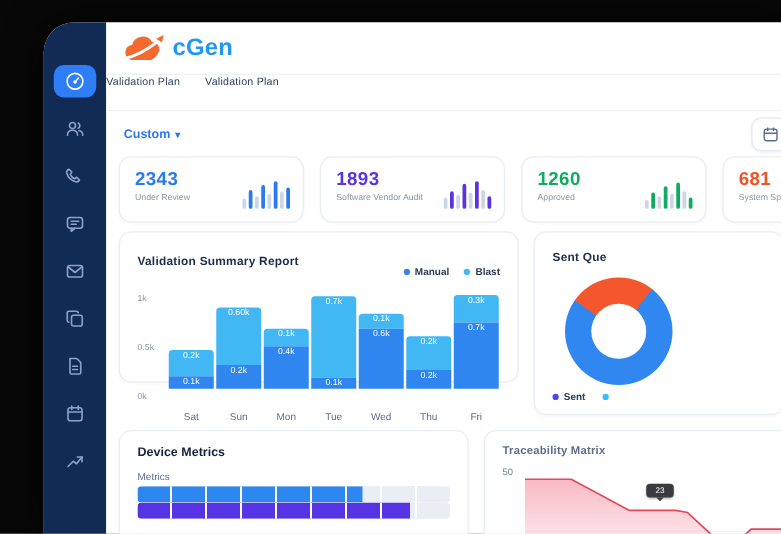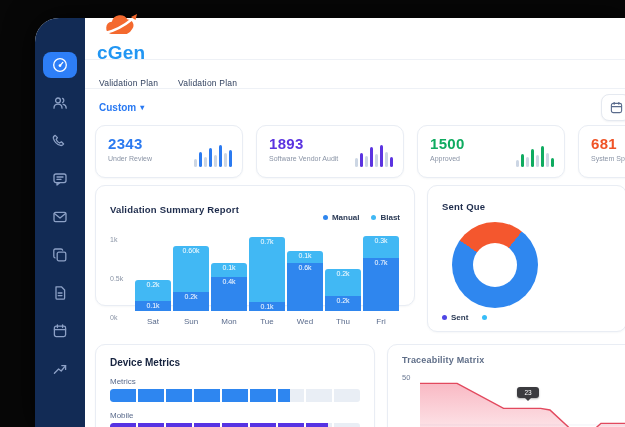--- a/index.html
+++ b/index.html
@@ -23,23 +23,23 @@
     padding-top:34px; display:flex; flex-direction:column; align-items:center; gap:12px;
     flex:none;
   }
   .nav-item { width:34px; height:26px; display:flex; align-items:center; justify-content:center; border-radius:8px; cursor:pointer; }
   .nav-item.active { background:#2d7ef7; }
   .nav-item svg { stroke:#8da1c6; fill:none; stroke-width:1.3; stroke-linecap:round; stroke-linejoin:round; }
   .nav-item.active svg { stroke:#fff; }
   
   .main { flex:1; min-width:0; display:flex; flex-direction:column; background:#fff; }
   .logo-row { height:42px; display:flex; align-items:center; padding-left:12px; border-bottom:1px solid #eef1f6; flex:none; }
-  .logo { display:flex; align-items:center; gap:5px;flex-direction:column; }
+  .logo { display:flex; align-items:center; gap:5px; }
   .logo-text { font-size:19px; font-weight:bold; color:#2196f3; letter-spacing:.2px; }
-  .tabs-row { height:29px; display:flex; align-items:flex-end; gap:20px; padding-left:14px; border-bottom:1px solid #eef1f6; flex:none; }
+  .tabs-row { height:29px; display:flex; align-items:flex-start; gap:20px; border-bottom:1px solid #eef1f6; flex:none; }
   .tab { font-size:8.5px; color:#31415f; letter-spacing:.2px; cursor:pointer; }
   .toolbar-row { height:36px; display:flex; align-items:center; padding-left:14px; flex:none; }
   .range-picker { font-size:10px; font-weight:bold; color:#2979f2; display:flex; align-items:center; gap:4px; cursor:pointer; }
   .chevron { font-size:8px; color:#2979f2; }
   .calendar-btn {
     margin-left:auto; margin-right:-6px; width:30px; height:27px;
     border:1px solid #e5e9f0; border-radius:8px; background:#fff;
     display:flex; align-items:center; justify-content:center; cursor:pointer;
     box-shadow:0 1px 2px rgba(20,40,80,.06);
   }
@@ -66,21 +66,21 @@
   .dot { width:5px; height:5px; border-radius:50%; display:inline-block; }
   .vs-chart { display:flex; margin-top:14px; }
   .y-axis { width:24px; height:86px; display:flex; flex-direction:column; justify-content:space-between; font-size:7px; color:#8a94a6; }
   .y-axis span { height:8px; line-height:8px; }
   .bars-area { flex:1; display:flex; justify-content:space-around; align-items:flex-end; height:72px; margin-top:3px; }
   .bar-group { display:flex; flex-direction:column; align-items:center; width:38px; }
   .bar-stack { display:flex; flex-direction:column; justify-content:flex-end; width:36px; }
   .seg { width:100%; position:relative; }
   .seg:first-child { border-radius:3px 3px 0 0; }
   .seg-label { position:absolute; top:1px; left:0; right:0; text-align:center; font-size:7px; color:#fff; }
-  .x-labels { flex:1; display:flex; justify-content:space-around; margin-top:6px; }
+  .x-labels { flex:1; display:flex; justify-content:space-around; margin-top:18px; }
   .x-labels span { width:38px; text-align:center; font-size:8px; color:#5a6b8c; }
   .panel-tq { width:200px; height:147px; padding:10px 0 8px 14px; position:relative; overflow:hidden; flex:none; }
   .donut { width:86px; height:86px; border-radius:50%; margin:8px 0 0 10px; position:relative; }
   .donut-hole { position:absolute; left:21px; top:21px; width:44px; height:44px; border-radius:50%; background:#fff; }
   .tq-legend { position:absolute; left:14px; bottom:9px; display:flex; gap:14px; align-items:center; }
   .tq-legend .legend-item { font-size:8px; color:#2b3a55; }
   
   .bottom-row { display:flex; gap:12px; padding-left:10px; margin-top:12px; flex:1; }
   .panel-dm { width:280px; padding:12px 14px; flex:none; }
   .dm-title { font-size:10px; font-weight:bold; color:#16233f; }
@@ -221,21 +221,21 @@
             <i style="height: 11px; background: rgb(204, 214, 228);"></i>
             <i style="height: 20px; background: rgb(91, 51, 224);"></i>
             <i style="height: 13px; background: rgb(204, 214, 228);"></i>
             <i style="height: 22px; background: rgb(91, 51, 224);"></i>
             <i style="height: 15px; background: rgb(204, 214, 228);"></i>
             <i style="height: 10px; background: rgb(91, 51, 224);"></i>
           </div>
         </div>
         <div class="card">
           <div>
-            <div class="card-value" style="color:#0fab60">1500</div>
+            <div class="card-value" style="color:#0fab60">1260</div>
             <div class="card-label">Approved</div>
           </div>
           <div class="spark">
             <i style="height: 7px; background: rgb(204, 214, 228);"></i>
             <i style="height: 13px; background: rgb(15, 171, 96);"></i>
             <i style="height: 10px; background: rgb(204, 214, 228);"></i>
             <i style="height: 18px; background: rgb(15, 171, 96);"></i>
             <i style="height: 12px; background: rgb(204, 214, 228);"></i>
             <i style="height: 21px; background: rgb(15, 171, 96);"></i>
             <i style="height: 14px; background: rgb(204, 214, 228);"></i>
@@ -376,21 +376,20 @@
     </div>
 
     <div class="bottom-row">
 
       <section class="panel panel-dm">
         <div class="dm-title">Device Metrics</div>
         <div class="dm-label">Metrics</div>
         <div class="dm-track">
           <div class="dm-fill" id="dm-fill-0" style="width: 72%; background: rgb(46, 134, 240);"></div>
         </div>
-        <div class="dm-label">Mobile</div>
         <div class="dm-track">
           <div class="dm-fill" id="dm-fill-1" style="width: 87%; background: rgb(86, 51, 227);"></div>
         </div>
       </section>
 
       <section class="panel panel-tm">
         <div class="tm-title">Traceability Matrix</div>
         <div class="tm-chart">
           <div class="tm-yaxis">
             <span>50</span>

